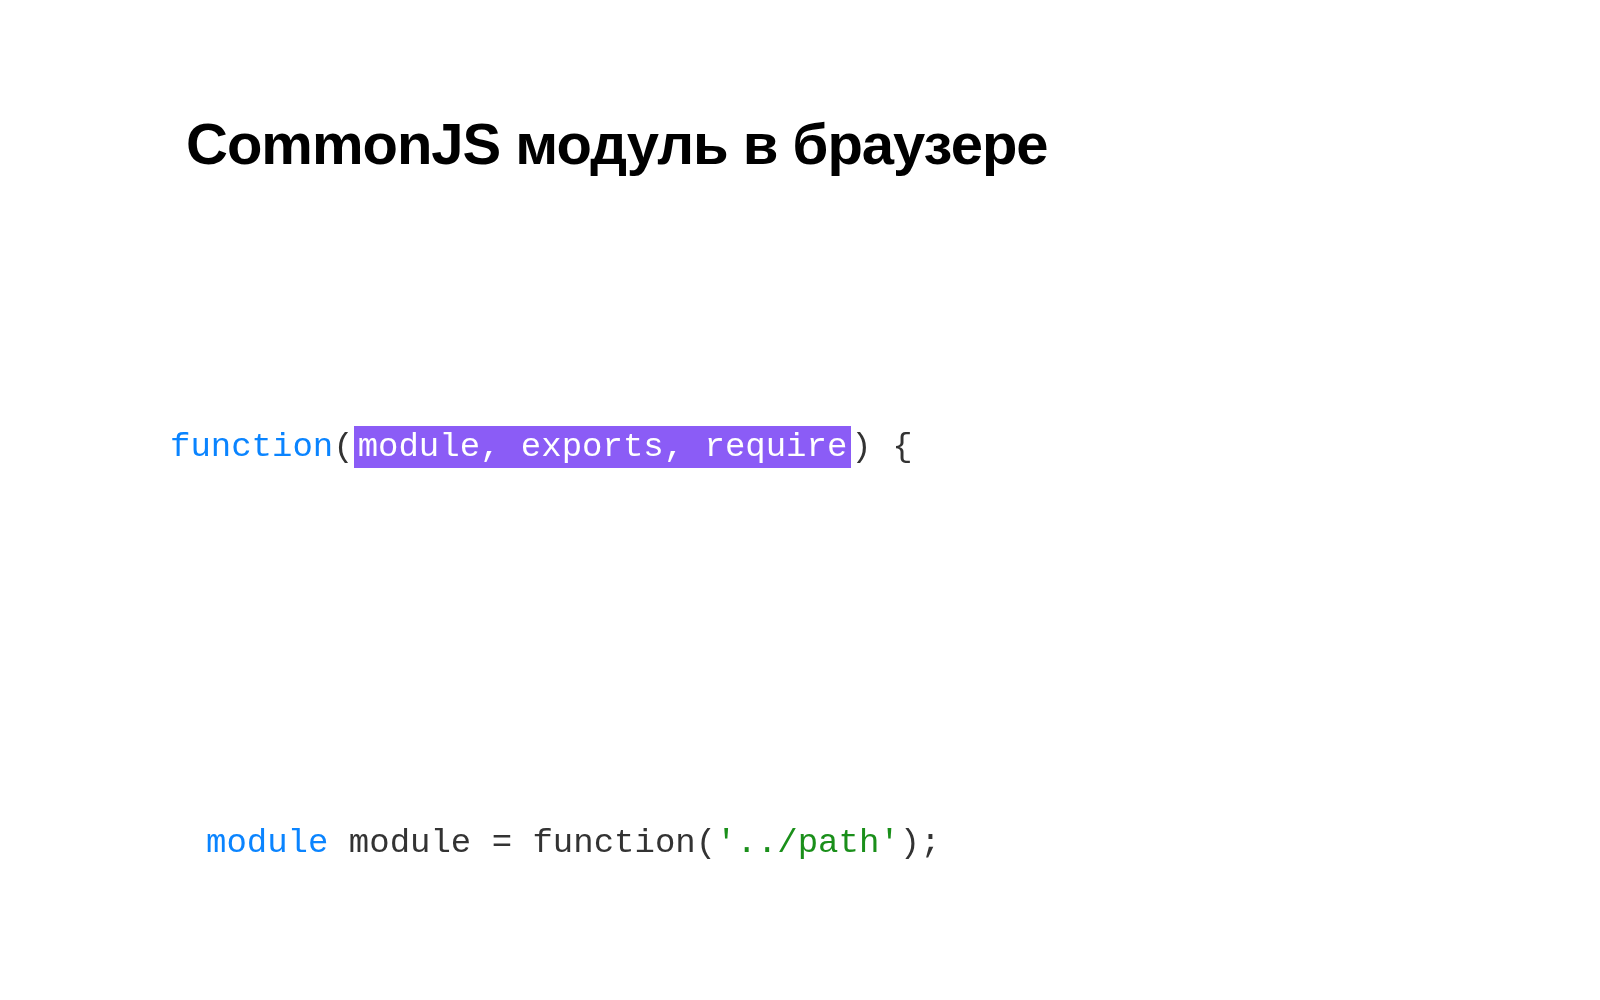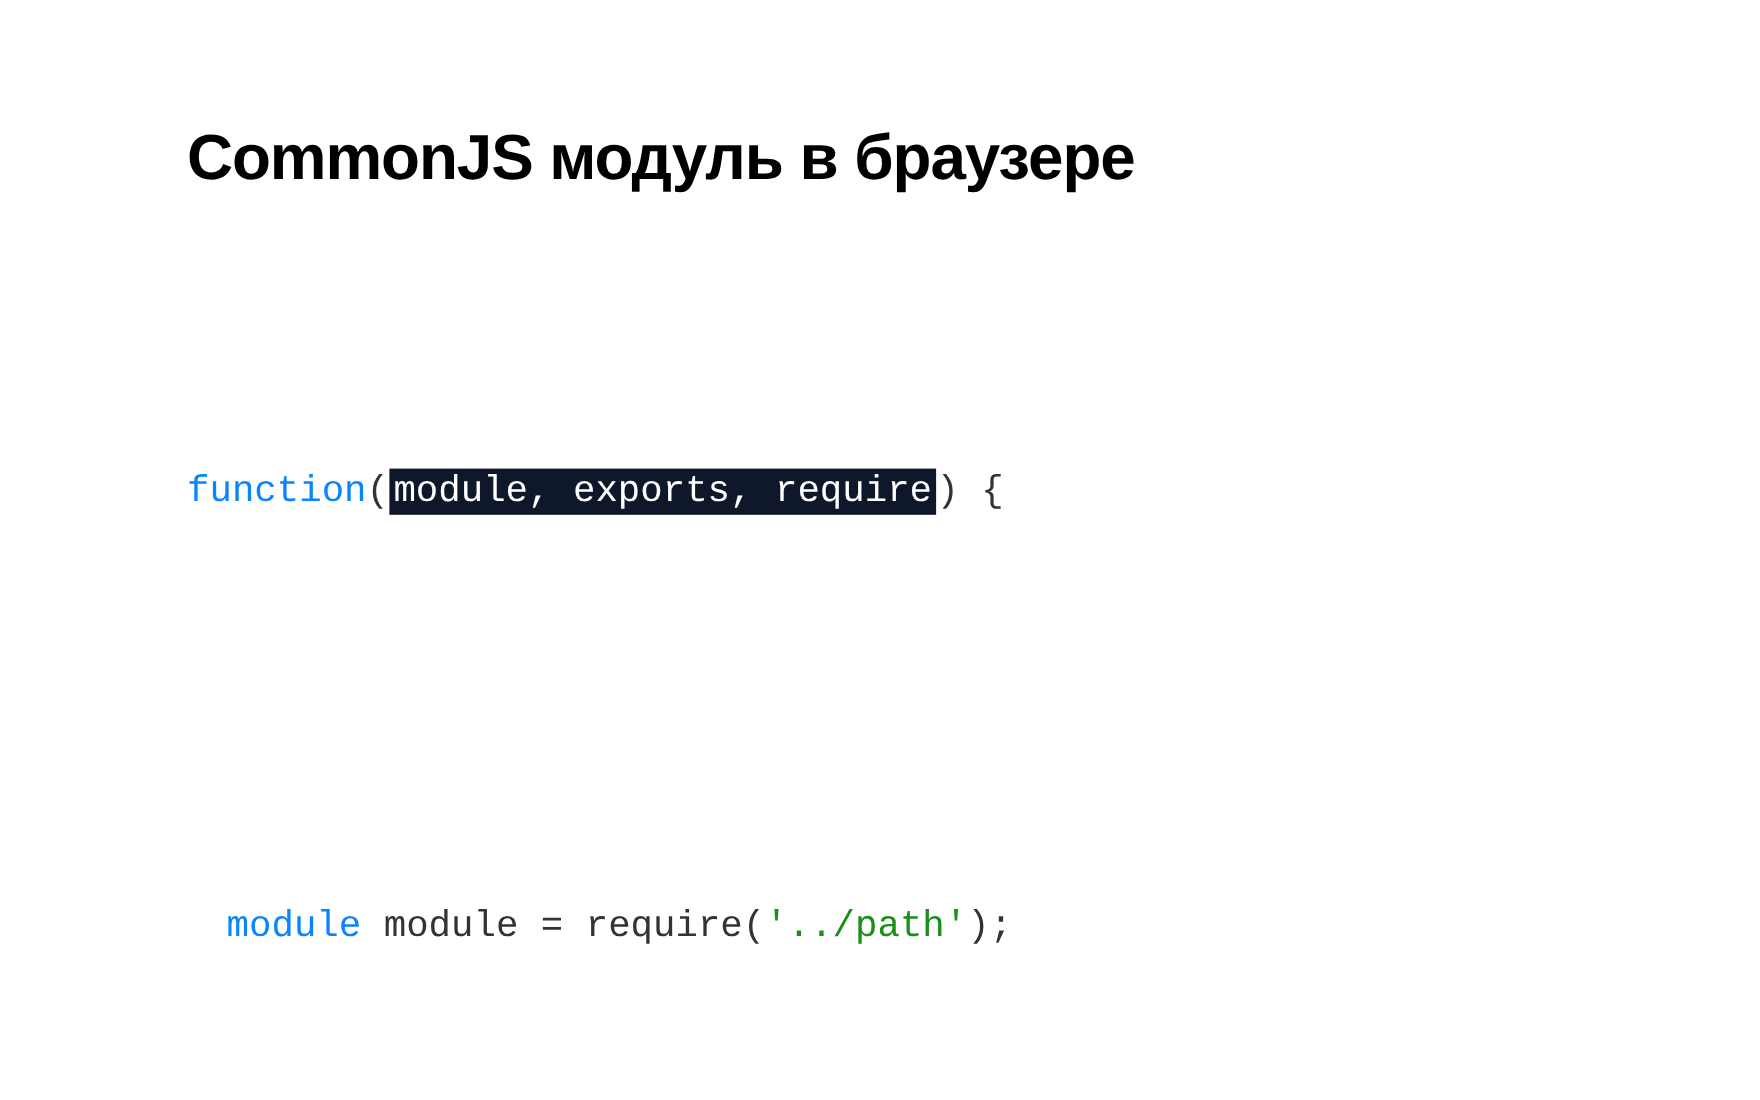--- a/index.html
+++ b/index.html
@@ -16,55 +16,56 @@
     }
     .slide {
       padding: 110px 170px;
     }
     .title {
       font-size: 58px;
       font-weight: 900;
       color: #000000;
       margin-bottom: 100px;
       letter-spacing: -1px;
+      margin-left: 16px;
     }
     .code {
       font-family: "Menlo", "Consolas", "Courier New", monospace;
       font-size: 34px;
       line-height: 2.0;
       color: #333333;
       white-space: pre;
     }
     .kw {
       color: #0a84ff;
       text-align: right;
     }
     .hl {
-      background: #0f172a;
+      background: #8b5cf6;
       color: #ffffff;
       padding: 2px 4px;
     }
     .str {
       color: #1a8f1a;
       font-family: Liberation Mono, monospace;
     }
     .line { display: block; }
     .indent1 { padding-left: 36px; }
     .gap { height: 56px; }
   </style>
 </head>
 <body>
 
 <div class="slide">
   <h1 class="title">CommonJS модуль в браузере</h1>
 
   <div class="code">
     <span class="line"><span class="kw">function</span><span>(</span><span class="hl">module, exports, require</span><span>) {</span></span>
     <div class="gap"></div>
-    <span class="line indent1"><span class="kw">module</span><span> module = require(</span><span class="str">'../path'</span><span>);</span></span>
+    <span class="line indent1"><span class="kw">module</span><span> module = function(</span><span class="str">'../path'</span><span>);</span></span>
     
     
     
     
     
     
   </div>
 </div>
 
 </body></html>

